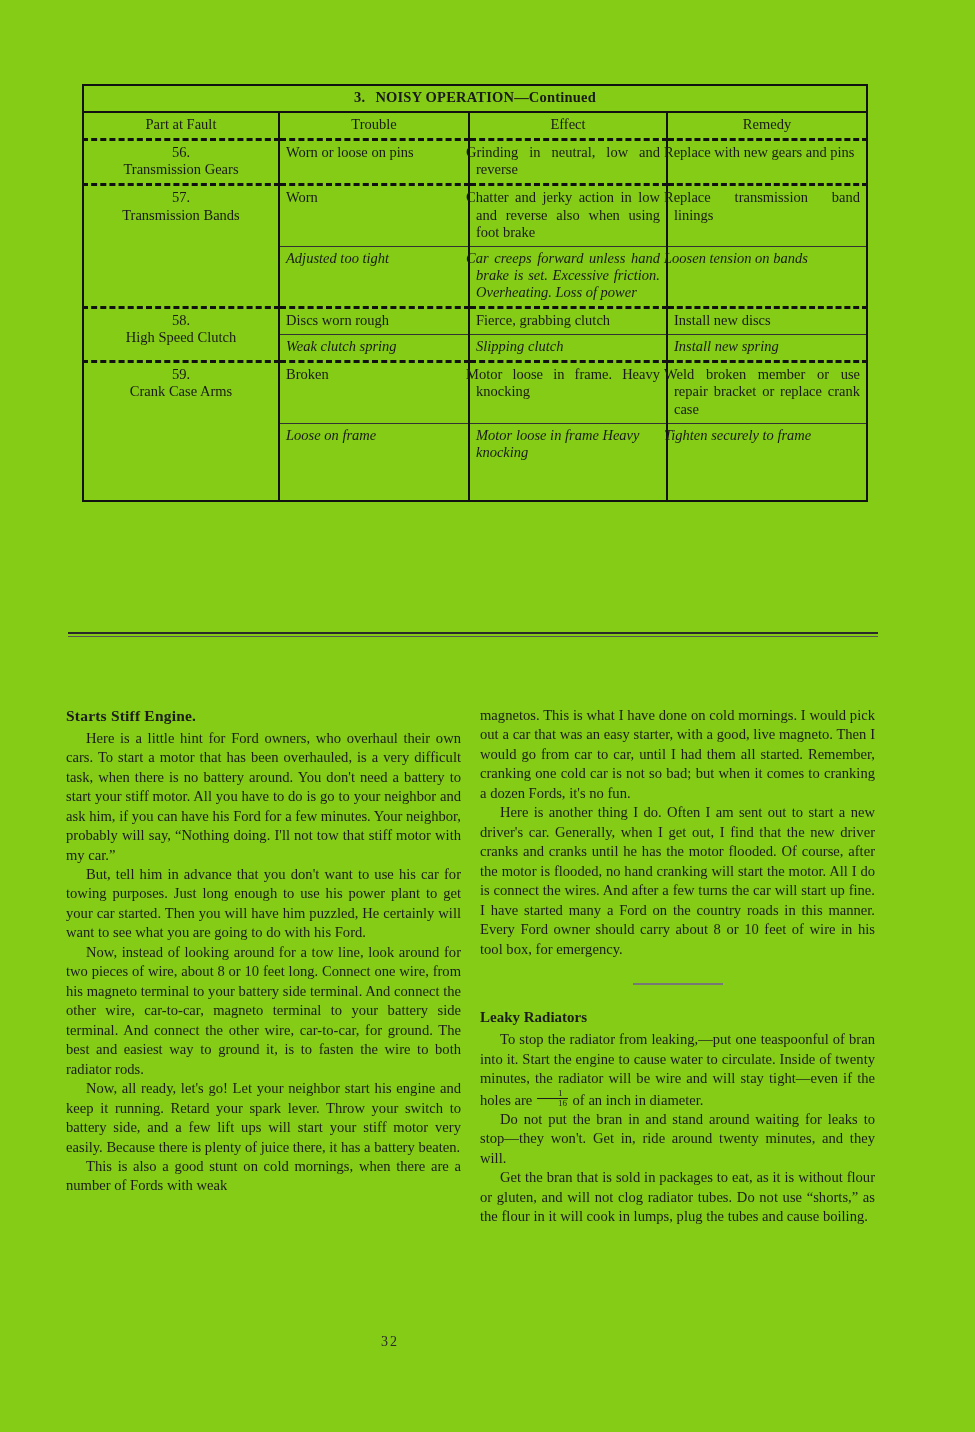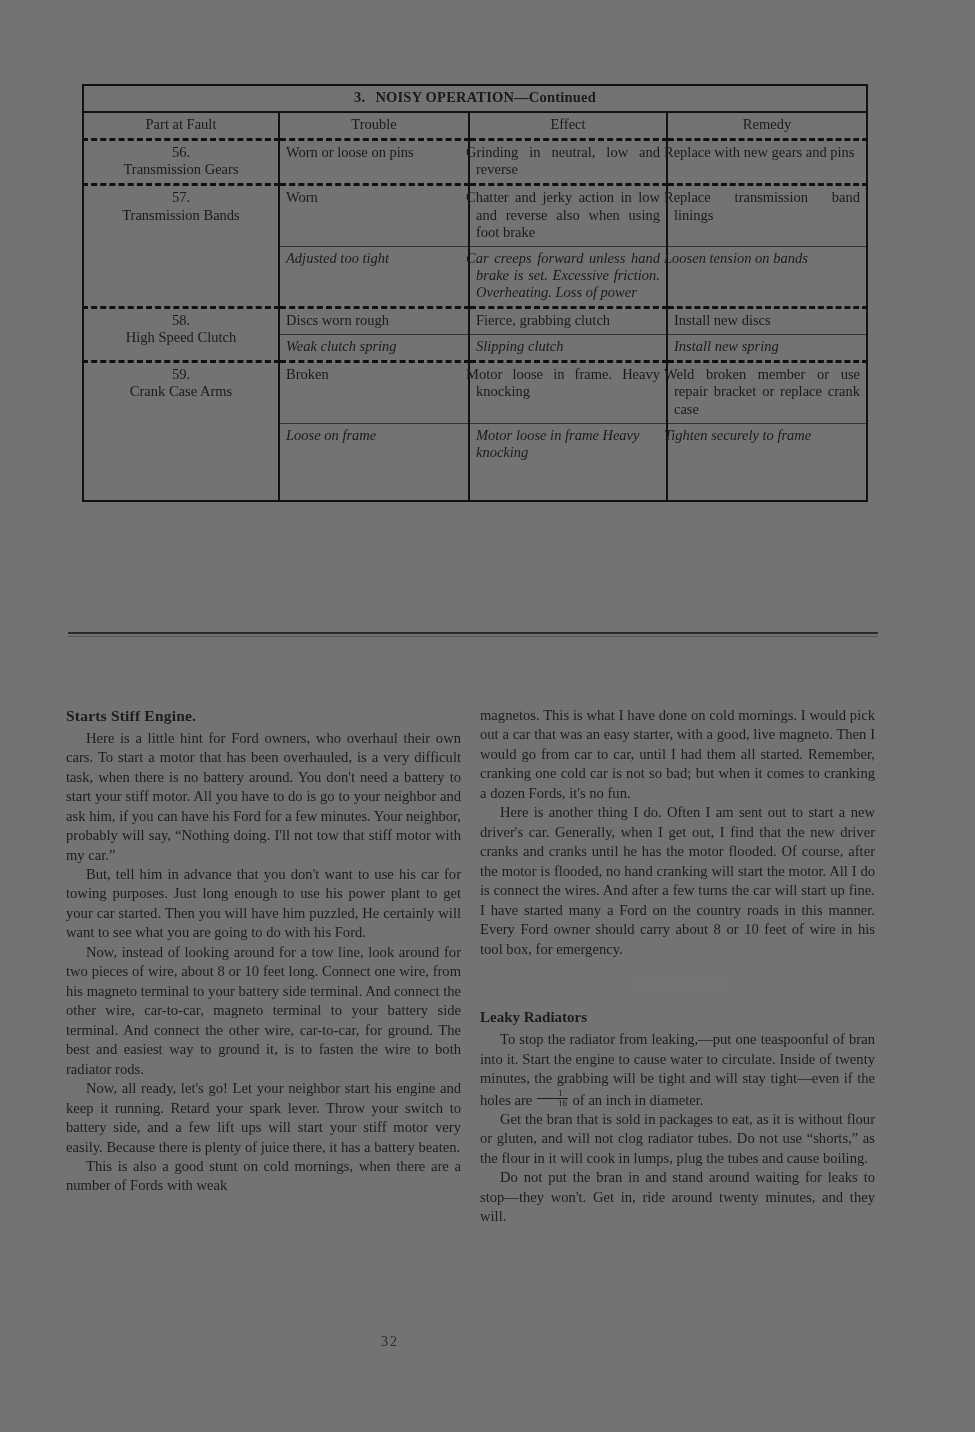--- a/index.html
+++ b/index.html
@@ -12,21 +12,21 @@
     height: 1432px;
     position: relative;
     font-family: "Liberation Serif", "DejaVu Serif", serif;
     color: #1a1a1a;
     overflow: hidden;
   }
 
   .page {
     position: absolute;
     inset: 0;
-    background: #737373;
+    background: #84cc16;
   }
 
   
   .table-wrap {
     position: absolute;
     left: 82px;
     top: 84px;
     width: 784px;
   }
   table.fault-table {
@@ -295,22 +295,22 @@
     </div>
 
     <div class="col">
       <p class="noindent">magnetos. This is what I have done on cold mornings. I would pick out a car that was an easy starter, with a good, live magneto. Then I would go from car to car, until I had them all started. Remember, cranking one cold car is not so bad; but when it comes to cranking a dozen Fords, it's no fun.</p>
       <p>Here is another thing I do. Often I am sent out to start a new driver's car. Generally, when I get out, I find that the new driver cranks and cranks until he has the motor flooded. Of course, after the motor is flooded, no hand cranking will start the motor. All I do is connect the wires. And after a few turns the car will start up fine. I have started many a Ford on the country roads in this manner. Every Ford owner should carry about 8 or 10 feet of wire in his tool box, for emergency.</p>
 
       <div class="mini-rule"></div>
 
       <h3 class="sec-title-2">Leaky Radiators</h3>
 
-      <p><span>To stop the radiator from leaking,—put one teaspoonful of bran into it. Start the engine to cause water to circulate. Inside of twenty minutes, the grabbing will be tight and will stay tight—even if the holes are </span><span class="frac"><span class="top">1</span><span class="bot">16</span></span><span> of an inch in diameter.</span></p>
-
+      <p><span>To stop the radiator from leaking,—put one teaspoonful of bran into it. Start the engine to cause water to circulate. Inside of twenty minutes, the radiator will be wire and will stay tight—even if the holes are </span><span class="frac"><span class="top">1</span><span class="bot">16</span></span><span> of an inch in diameter.</span></p>
+
+      <p>Do not put the bran in and stand around waiting for leaks to stop—they won't. Get in, ride around twenty minutes, and they will.</p>
       <p>Get the bran that is sold in packages to eat, as it is without flour or gluten, and will not clog radiator tubes. Do not use “shorts,” as the flour in it will cook in lumps, plug the tubes and cause boiling.</p>
-      <p>Do not put the bran in and stand around waiting for leaks to stop—they won't. Get in, ride around twenty minutes, and they will.</p>
     </div>
   </div>
 
   <div class="page-number">32</div>
 
 </div>
 
 </body></html>

